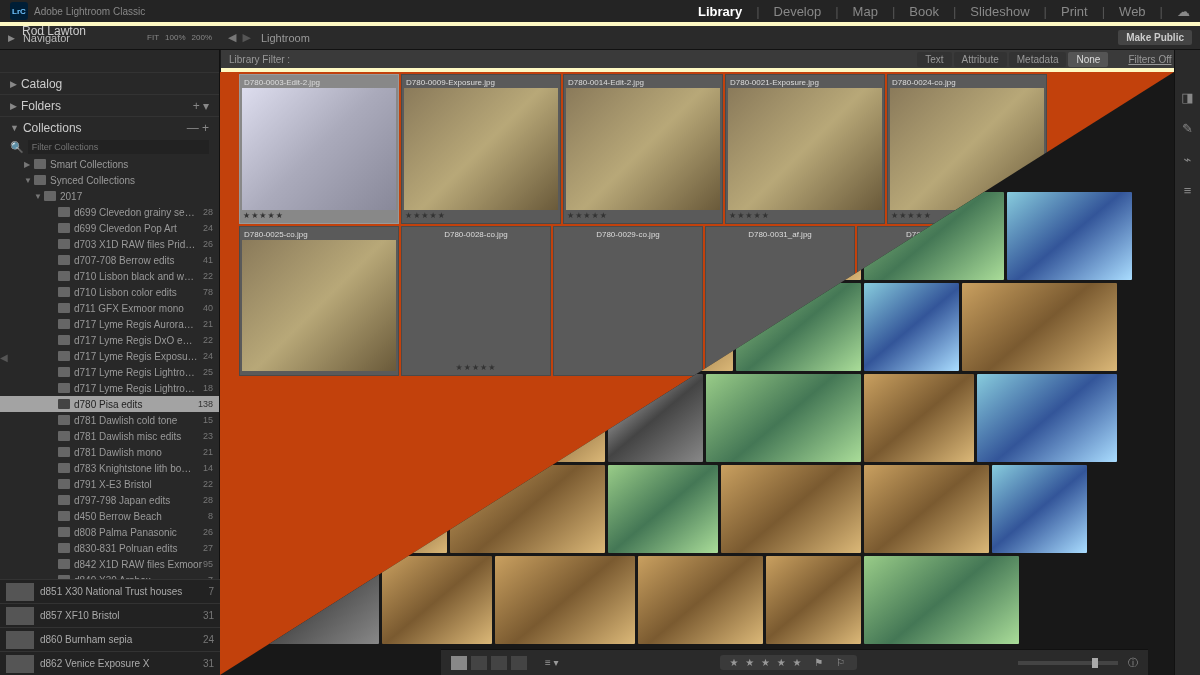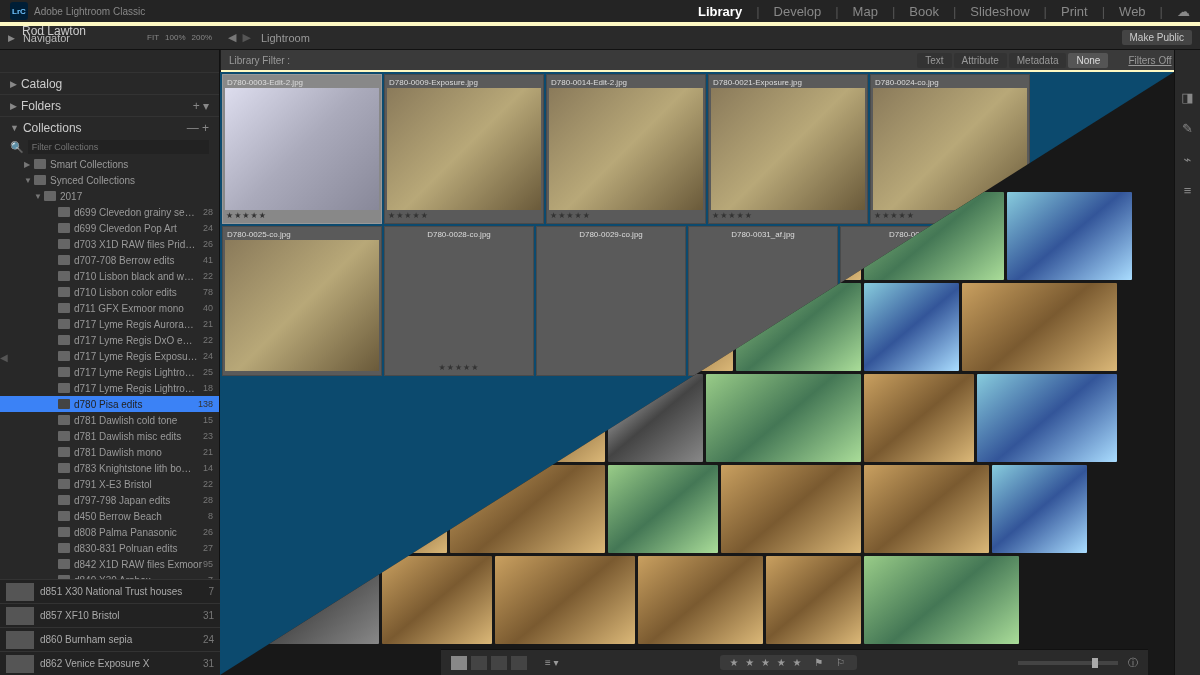--- a/index.html
+++ b/index.html
@@ -17,24 +17,24 @@
 .cloud { color: #5bc; }
 
 
 .secbar { height: 24px; background: #2a2a2a; display: flex; align-items: center; border-bottom: 1px solid #111; }
 .secbar-left { width: 220px; display: flex; align-items: center; padding: 0 8px; gap: 8px; }
 .secbar-left .tri { color: #888; font-size: 9px; }
 .nav-title { color: #bbb; font-size: 11px; flex: 1; }
 .fit-zoom { font-size: 8px; color: #888; display: flex; gap: 6px; }
 .secbar-main { flex: 1; display: flex; align-items: center; padding: 0 8px; }
 .breadcrumb { color: #999; font-size: 11px; }
-.make-public { margin-left: auto; background: #444; color: #ccc; font-size: 10px; padding: 2px 8px; border-radius: 2px; }
-
-
-.filterbar { height: 22px; background: #3a3a3a; display: flex; align-items: center; padding: 0 8px; margin-left: 221px; border-bottom: 2px solid #fef9c3; font-size: 10px; color: #999; }
+.make-public { margin-left: auto; background: #444; color: #ccc; font-size: 10px; padding: 2px 8px; border-radius: 2px; font-weight: bold; }
+
+
+.filterbar { height: 22px; background: #3a3a3a; display: flex; align-items: center; padding: 0 8px; margin-left: 221px; border-bottom: 4px solid #fef9c3; font-size: 10px; color: #999; }
 .filterbar .lbl { margin-right: auto; }
 .filter-tabs { display: flex; gap: 2px; }
 .filter-tabs span { padding: 2px 8px; background: #333; border-radius: 2px; }
 .filter-tabs span.sel { background: #555; color: #ddd; }
 .filters-off { margin-left: 20px; text-decoration: underline; }
 .lock { margin-left: 8px; }
 
 
 .cols { display: flex; position: absolute; top: 50px; bottom: 0; left: 0; right: 0; }
 .left-panel { width: 220px; background: #282828; border-right: 1px solid #111; display: flex; flex-direction: column; padding-top: 22px; }
@@ -45,34 +45,34 @@
 .search-row input { flex: 1; background: #222; border: none; color: #888; font-size: 9px; padding: 2px 4px; }
 .tree { flex: 1; overflow: hidden; font-size: 10px; }
 .tree-row { display: flex; align-items: center; height: 16px; padding: 0 6px; color: #999; }
 .tree-row.l1 { padding-left: 24px; }
 .tree-row.l2 { padding-left: 34px; }
 .tree-row.l3 { padding-left: 48px; }
 .tree-row .tw { width: 10px; font-size: 8px; color: #777; }
 .tree-row .ic { width: 12px; height: 10px; background: #666; margin-right: 4px; border-radius: 1px; }
 .tree-row .nm { flex: 1; white-space: nowrap; overflow: hidden; text-overflow: ellipsis; }
 .tree-row .ct { color: #777; font-size: 9px; }
-.tree-row.sel { background: #3b82f6; color: #222; }
+.tree-row.sel { background: #a3a3a3; color: #222; }
 .tree-row.sel .ct { color: #333; }
 .tree-row.sel .ic { background: #444; }
 
 .collapse-left { position: absolute; left: 0; top: 50%; width: 10px; height: 40px; color: #555; display: flex; align-items: center; font-size: 10px; }
 
 
 .film-rows { position: absolute; left: 0; bottom: 0; width: 220px; background: #222; }
 .film-row { display: flex; align-items: center; height: 24px; padding: 0 6px; gap: 6px; border-top: 1px solid #333; font-size: 10px; color: #aaa; }
 .film-thumb { width: 28px; height: 18px; background: #555; }
 .film-row .ct { margin-left: auto; color: #777; }
 
 
-.grid-area { flex: 1; background: #0c4a6e; position: relative; overflow: hidden; margin-top: 22px; }
+.grid-area { flex: 1; background: #c2410c; position: relative; overflow: hidden; margin-top: 22px; padding-left: 17px; }
 .cells { display: flex; flex-wrap: wrap; gap: 2px; padding: 2px; }
 .cell { background: #5a5a5a; border: 1px solid #4a4a4a; padding: 2px; display: flex; flex-direction: column; }
 .cell.sel { background: #888; border-color: #999; }
 .cell .fn { font-size: 8px; color: #ddd; padding: 1px 2px; white-space: nowrap; overflow: hidden; }
 .cell .img { background: linear-gradient(135deg,#8a7a5a,#b8a878,#6a5a3a); flex: 1; }
 .cell.sel .img { background: linear-gradient(135deg,#dde,#aab,#889); }
 .cell .stars { font-size: 8px; color: #333; padding: 1px; letter-spacing: 1px; }
 .cell.c1 { width: 160px; height: 150px; }
 .cell.c2 { width: 150px; height: 150px; align-items: center; }
 

